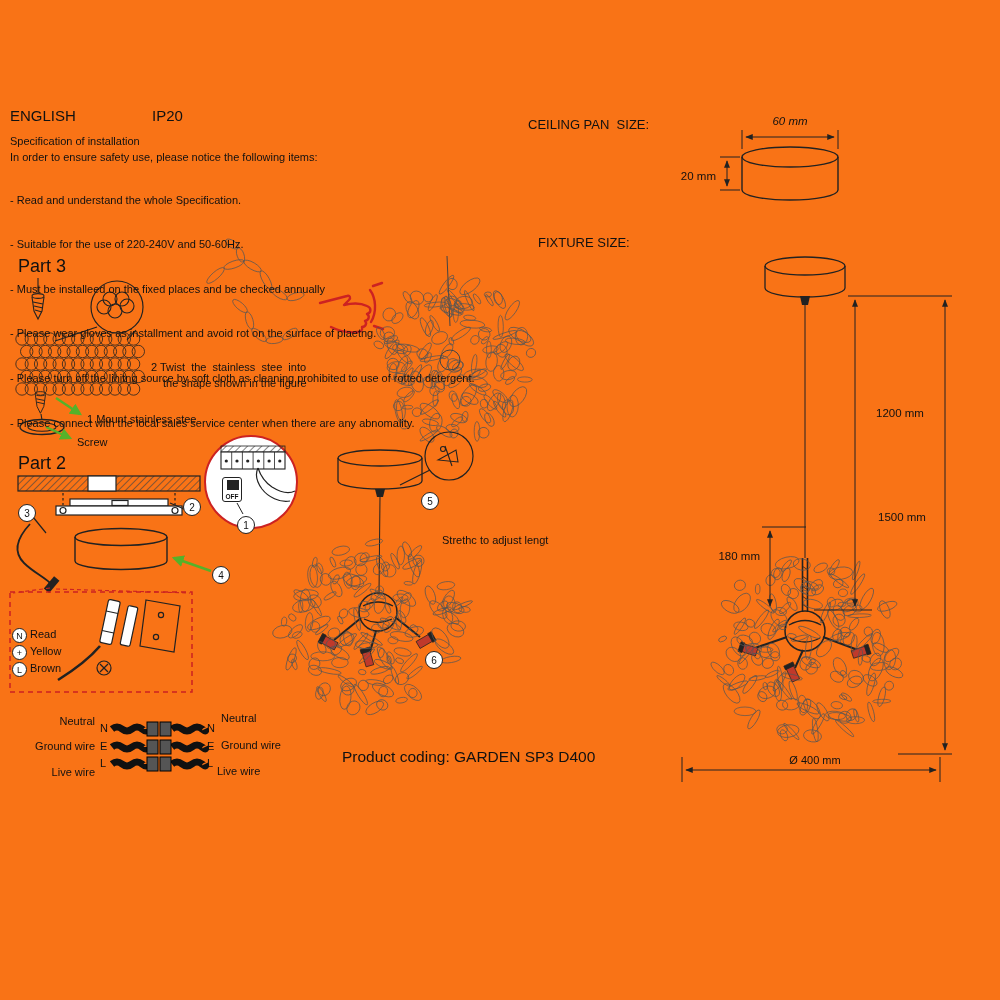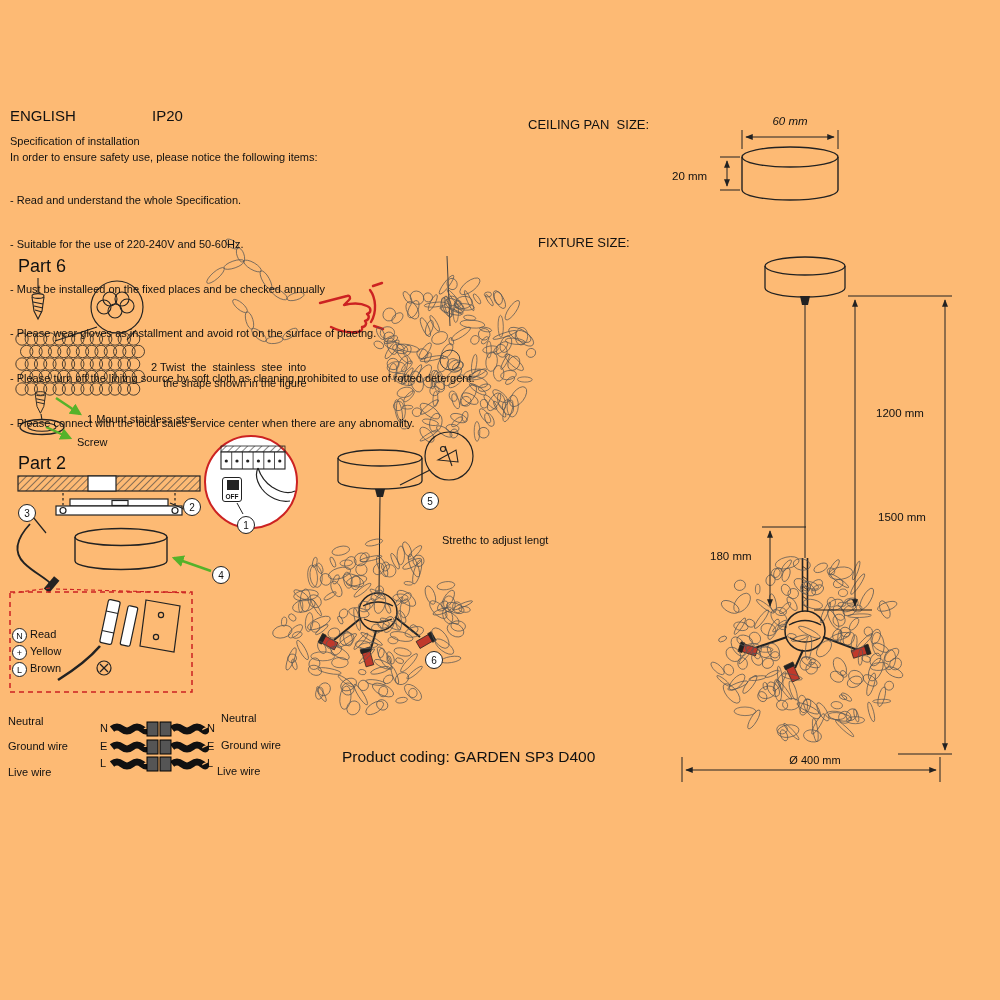--- a/index.html
+++ b/index.html
@@ -1,27 +1,27 @@
 <!DOCTYPE html>
 <html><head>
 <meta charset="utf-8">
 <style>
   html,body{margin:0;padding:0;background:#fff;}
-  .page{position:relative;width:1000px;height:1000px;background:#fdba74;overflow:hidden;
+  .page{position:relative;width:1000px;height:1000px;background:#f97316;overflow:hidden;
         font-family:"Liberation Sans",sans-serif;color:#111;}
   svg.art{position:absolute;left:0;top:0;}
   .t{position:absolute;white-space:pre;line-height:1.25;}
   .s11{font-size:11px;}
   .s115{font-size:11.5px;}
   .s125{font-size:11px;}
   .s13{font-size:13px;}
   .s15{font-size:15px;}
   .s155{font-size:15.5px;}
   .s18{font-size:18px;}
-  .right{}
+  .right{text-align:right;}
   .center{text-align:center;}
   .circle-marker{position:absolute;width:16px;height:16px;border:1.3px solid #222;border-radius:50%;
         background:#fff;font-size:10px;display:flex;align-items:center;justify-content:center;}
   .term-circle{position:absolute;width:13px;height:13px;border:1.2px solid #222;border-radius:50%;
         background:#fff;font-size:9px;display:flex;align-items:center;justify-content:center;}
   .off-box{position:absolute;left:222px;top:477px;width:20px;height:25px;border:1.2px solid #222;
         border-radius:3px;background:transparent;display:flex;align-items:flex-end;justify-content:center;
         font-size:6.5px;font-weight:bold;padding-bottom:1px;box-sizing:border-box;}
   .tg{stroke:#555;fill:none;stroke-width:0.7;}
   .speclines div{margin-bottom:3.4px;}
@@ -832,21 +832,21 @@
 <div class="t s13" style="left:528px;top:117px;">CEILING PAN  SIZE:</div>
 <div class="t s115 center" style="left:760px;top:114px;width:60px;font-style:italic;">60 mm</div>
 <div class="t s115 right" style="left:672px;top:169px;width:44px;">20 mm</div>
 
 <div class="t s13" style="left:538px;top:235px;">FIXTURE SIZE:</div>
 <div class="t s115" style="left:876px;top:406px;">1200 mm</div>
 <div class="t s115" style="left:878px;top:510px;">1500 mm</div>
 <div class="t s115 right" style="left:710px;top:549px;width:50px;">180 mm</div>
 <div class="t s125 center" style="left:780px;top:754px;width:70px;">Ø 400 mm</div>
 
-<div class="t s18" style="left:18px;top:255px;">Part 6</div>
+<div class="t s18" style="left:18px;top:255px;">Part 3</div>
 <div class="t s125" style="left:151px;top:361px;">2 Twist  the  stainless  stee  into</div>
 <div class="t s125" style="left:163px;top:377px;">the shape shown in the figure</div>
 <div class="t s125" style="left:87px;top:413px;">1 Mount stainless stee</div>
 <div class="t s125" style="left:77px;top:436px;">Screw</div>
 
 <div class="t s18" style="left:18px;top:452px;">Part 2</div>
 <div class="off-box">
       <span>OFF</span>
     </div>
 <div class="t s125" style="left:442px;top:493px;margin-top:41px;">Strethc to adjust lengt</div>

